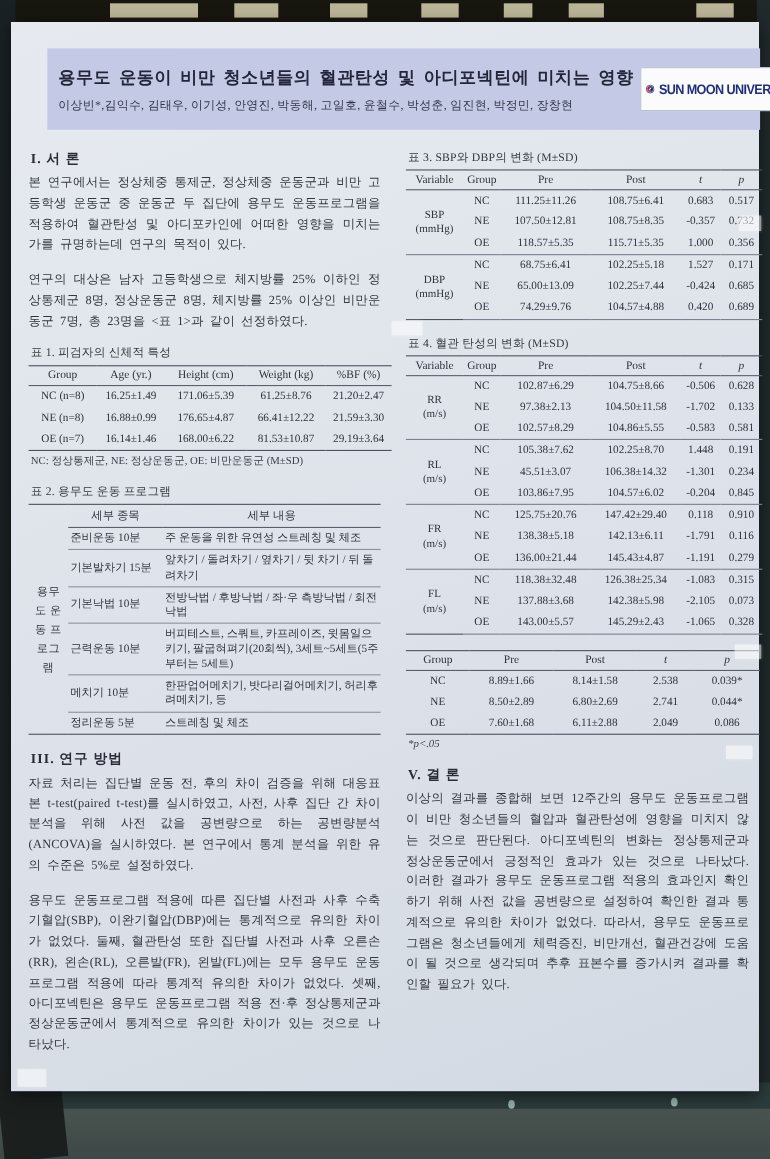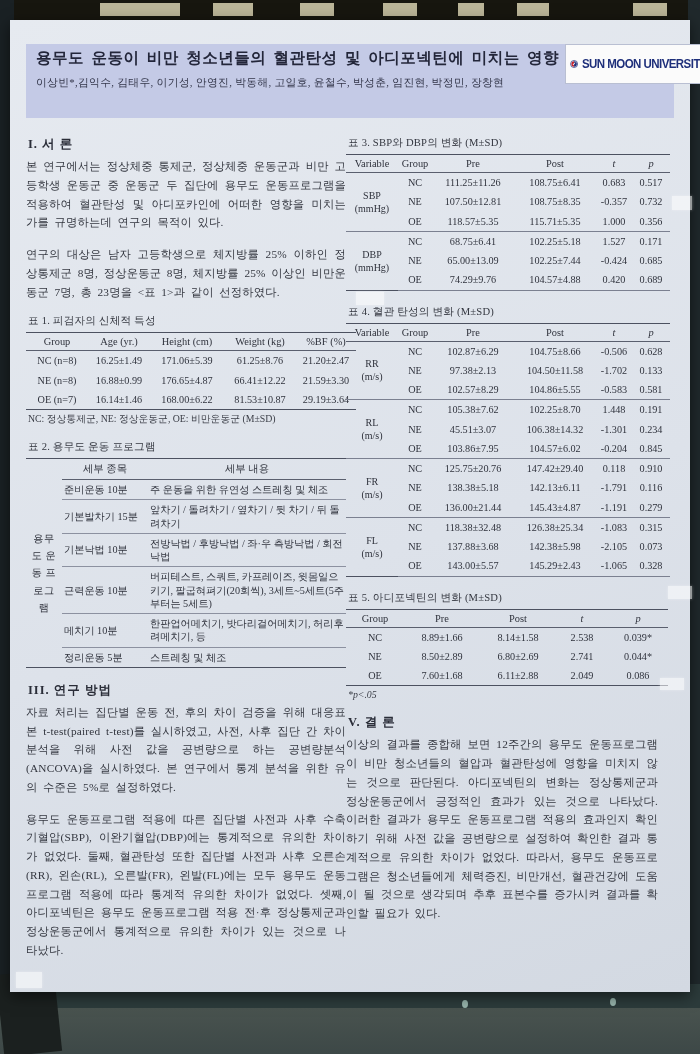--- a/index.html
+++ b/index.html
@@ -21,40 +21,40 @@
   .tape{position:absolute;background:rgba(255,255,255,.55);box-shadow:0 0 3px rgba(255,255,255,.35);}
 
   
   .poster{
     position:absolute;left:10px;top:20px;width:680px;height:972px;
     background:linear-gradient(160deg,#e6eaf0 0%,#dde2ea 55%,#d3d9e2 100%);
     box-shadow:0 4px 14px rgba(0,0,0,.55);
     color:#2e313a;
   }
   .titlebar{
-    position:absolute;left:16px;top:24px;width:648px;height:74px;
-    background:#c4cae6;display:flex;
+    position:absolute;left:33px;top:24px;width:648px;height:74px;
+    background:#c4cae6;display:flex;align-items:center;
   }
   .titletext{flex:1;padding:4px 6px 2px 10px;}
   .poster-title{
     margin:0;font-size:15.5px;font-weight:bold;letter-spacing:.5px;word-spacing:3px;
     color:#23263a;line-height:1.25;white-space:nowrap;
   }
   .authors{margin-top:9px;font-size:10.8px;letter-spacing:.3px;color:#33364a;}
   .logo{
     width:158px;height:40px;margin-right:8px;background:#fbfbfb;border:1px solid #b9bfd2;
     display:flex;align-items:center;gap:4px;padding:0 4px;box-sizing:border-box;flex:none;
   }
   .logo-name{
     font-family:"Liberation Sans","DejaVu Sans",sans-serif;
     font-weight:bold;font-size:12.5px;color:#1e2f7a;letter-spacing:-0.6px;
     transform:scaleX(.92);transform-origin:left center;white-space:nowrap;
   }
 
-  .cols{position:absolute;left:16px;top:116px;width:648px;display:flex;gap:0;}
+  .cols{position:absolute;left:16px;top:116px;width:648px;display:flex;gap:23px;}
   .col{box-sizing:border-box;}
   .col.left{width:320px;}
   .col.right{width:312px;}
 
   .sec{margin-bottom:13px;}
   .h{font-size:12.5px;font-weight:bold;letter-spacing:1px;margin:0 0 4px 2px;color:#2a2d38;}
   .b{
     margin:0;font-size:11.3px;line-height:1.66;text-align:justify;
     letter-spacing:.2px;word-spacing:2.5px;color:#33363f;
   }
@@ -392,21 +392,20 @@
                   <td>OE</td>
                   <td>143.00±5.57</td>
                   <td>145.29±2.43</td>
                   <td>-1.065</td>
                   <td>0.328</td>
                 </tr>
               </tbody>
           </table>
         </div>
         <div class="tblock">
-          <div class="cap">표 5. 아디포넥틴의 변화 (M±SD)</div>
           <table class="tbl t5">
             <thead>
                 <tr>
                   <th>Group</th>
                   <th>Pre</th>
                   <th>Post</th>
                   <th>t</th>
                   <th>p</th>
                 </tr>
               </thead>

